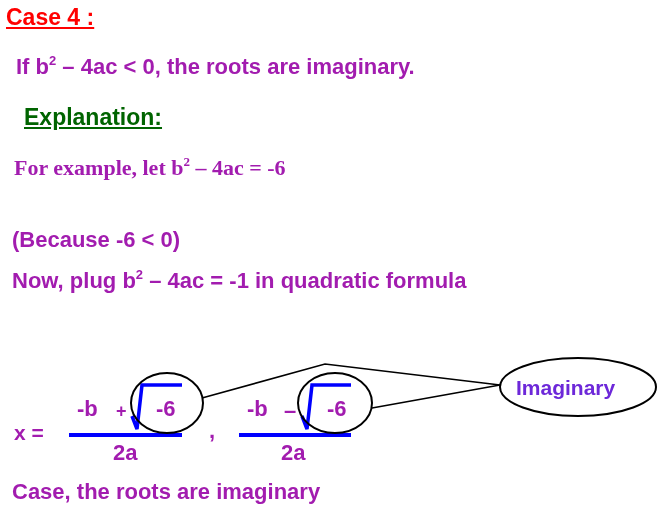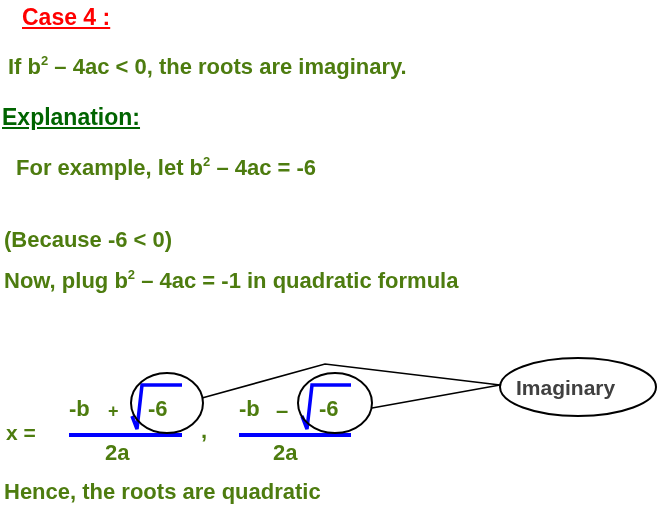--- a/index.html
+++ b/index.html
@@ -1,39 +1,39 @@
 <!DOCTYPE html>
 <html><head>
 <meta charset="utf-8">
 <style>
   html, body { margin:0; padding:0; background:#ffffff; }
   body { width:662px; height:511px; position:relative; overflow:hidden;
          font-family:"Liberation Sans", "DejaVu Sans", sans-serif; font-weight:bold; }
   .t { position:absolute; white-space:nowrap; line-height:1; }
-  .blue { color:#4d7c0f; }
+  .blue { color:#a21caf;margin-left:8px; }
   .heading-red { color:#ff0000; text-decoration:underline; font-size:23px; }
-  .heading-green { color:#006400; text-decoration:underline; font-size:23px; }
+  .heading-green { color:#006400; text-decoration:underline; font-size:23px;margin-left:22px; }
   .body { font-size:22px; }
   sup { font-size:13px; vertical-align:9px; line-height:0; }
   .frac-bar { position:absolute; height:4px; background:#0000ff; }
-  .magenta { color:#404040; font-size:21px; }
+  .magenta { color:#6d28d9; font-size:21px; }
   svg.overlay { position:absolute; left:0; top:0; }
 </style>
 </head>
 <body>
 
-<div class="t heading-red" style="left:22px;top:6px;">Case 4 :</div>
+<div class="t heading-red" style="left:6px;top:6px;">Case 4 :</div>
 
 <div class="t blue body" style="left:8px;top:56px;">
   <span>If  b</span><sup>2</sup><span> – 4ac  &lt; 0, the roots are imaginary.</span>
 </div>
 
 <div class="t heading-green" style="left:2px;top:106px;">Explanation:</div>
 
-<div class="t blue body" style="left:16px;top:157px;">
+<div class="t blue body" style="left:6px;top:157px;font-family:Liberation Serif, serif;">
   <span>For example, let  b</span><sup>2</sup><span> – 4ac = -6</span>
 </div>
 
 <div class="t blue body" style="left:4px;top:229px;">(Because -6 &lt; 0)</div>
 
 <div class="t blue body" style="left:4px;top:270px;">
   <span>Now, plug b</span><sup>2</sup><span> – 4ac = -1 in quadratic formula</span>
 </div>
 
 <div class="t blue body" style="left:6px;top:422px;font-size:21px;">x  =</div>
@@ -65,13 +65,13 @@
   <ellipse cx="335" cy="403" rx="37" ry="30" stroke="#000" stroke-width="2" fill="none"></ellipse>
 
   <polyline points="202,398 325,364 500,385" stroke="#000" stroke-width="1.6" fill="none"></polyline>
   <line x1="372" y1="408" x2="500" y2="385" stroke="#000" stroke-width="1.6"></line>
 
   <ellipse cx="578" cy="387" rx="78" ry="29" stroke="#000" stroke-width="2" fill="none"></ellipse>
 </svg>
 
 <div class="t magenta" style="left:516px;top:377px;">Imaginary</div>
 
-<div class="t blue body" style="left:4px;top:481px;">Hence, the roots are quadratic</div>
+<div class="t blue body" style="left:4px;top:481px;">Case, the roots are imaginary</div>
 
 </body></html>

